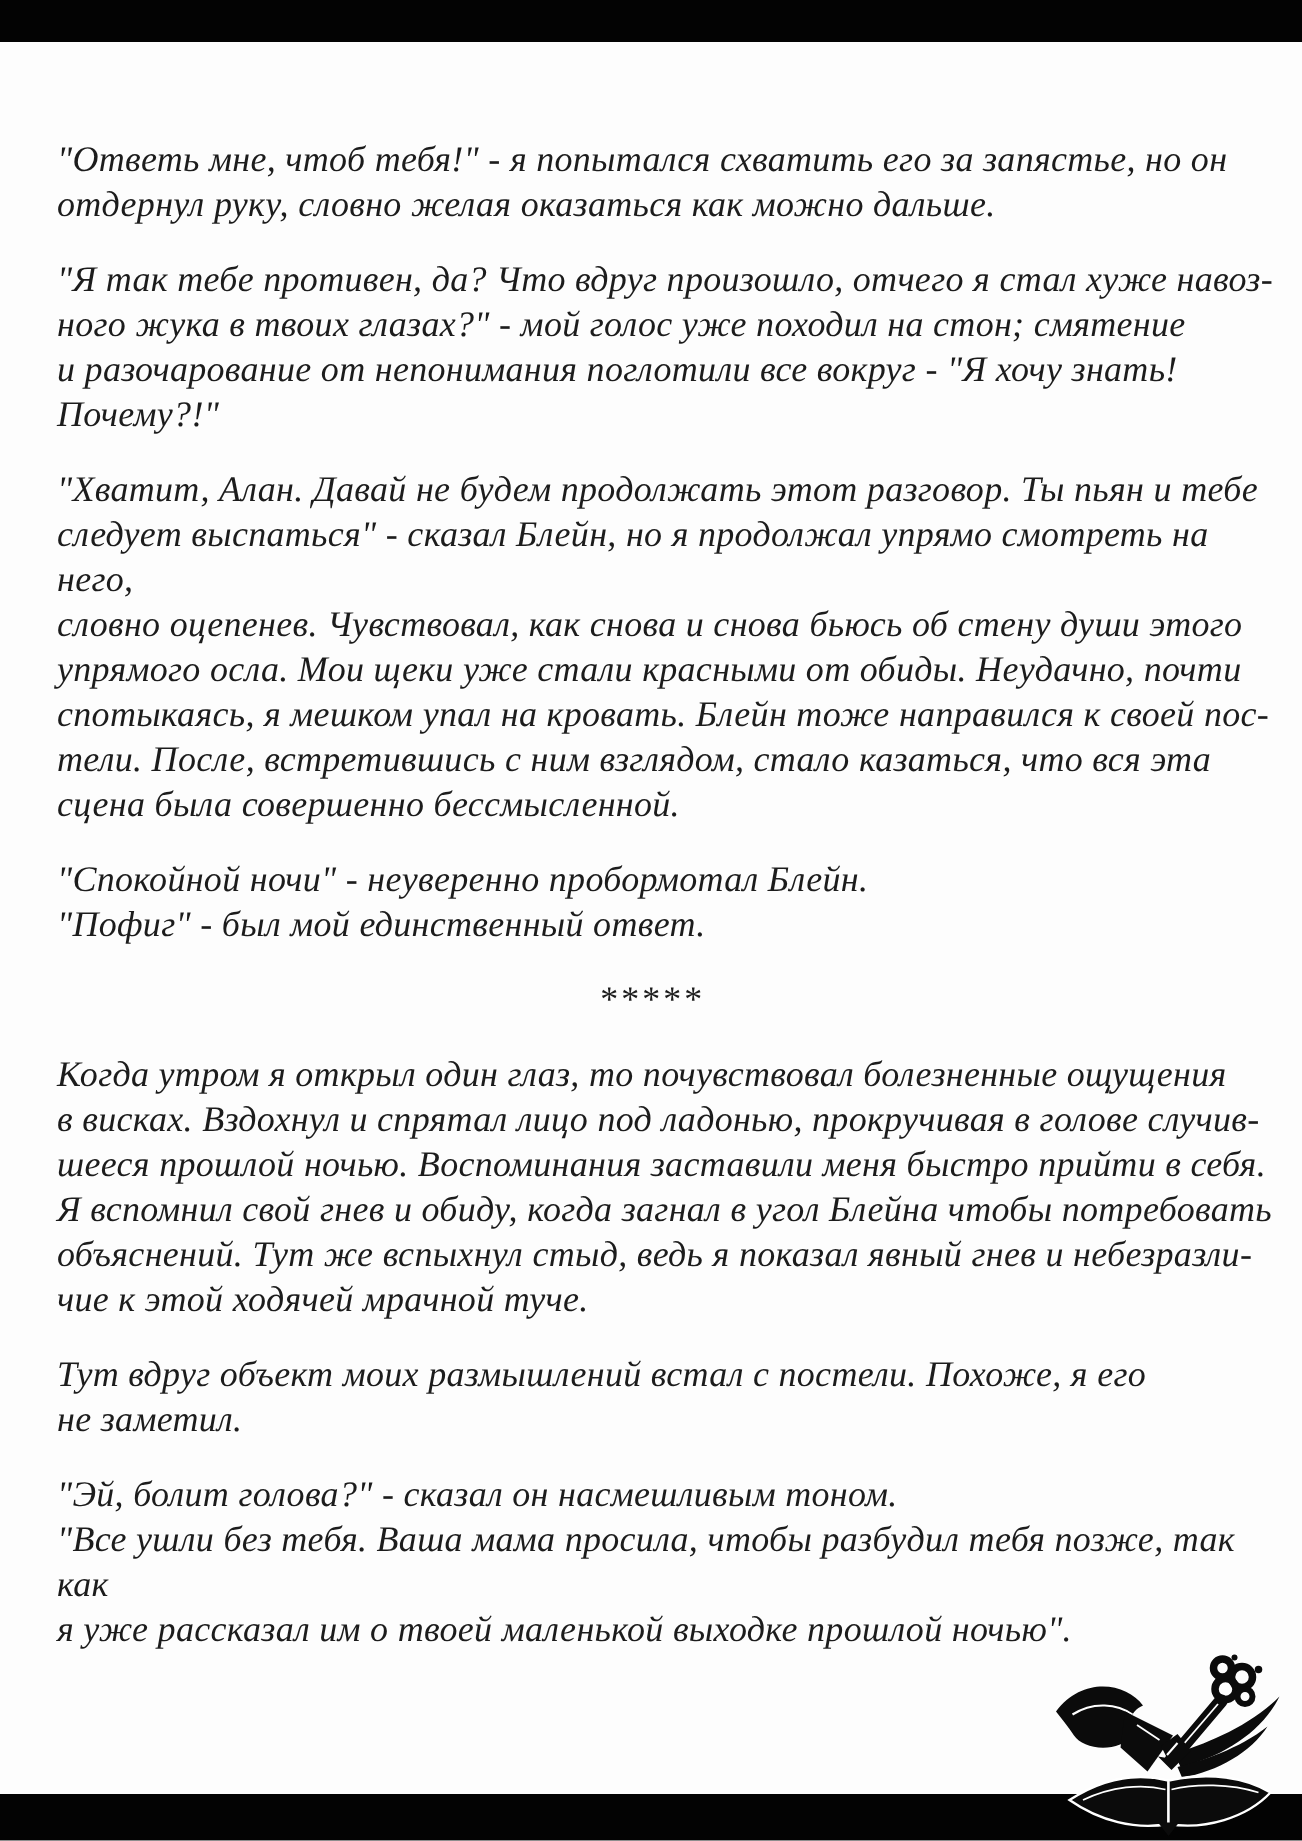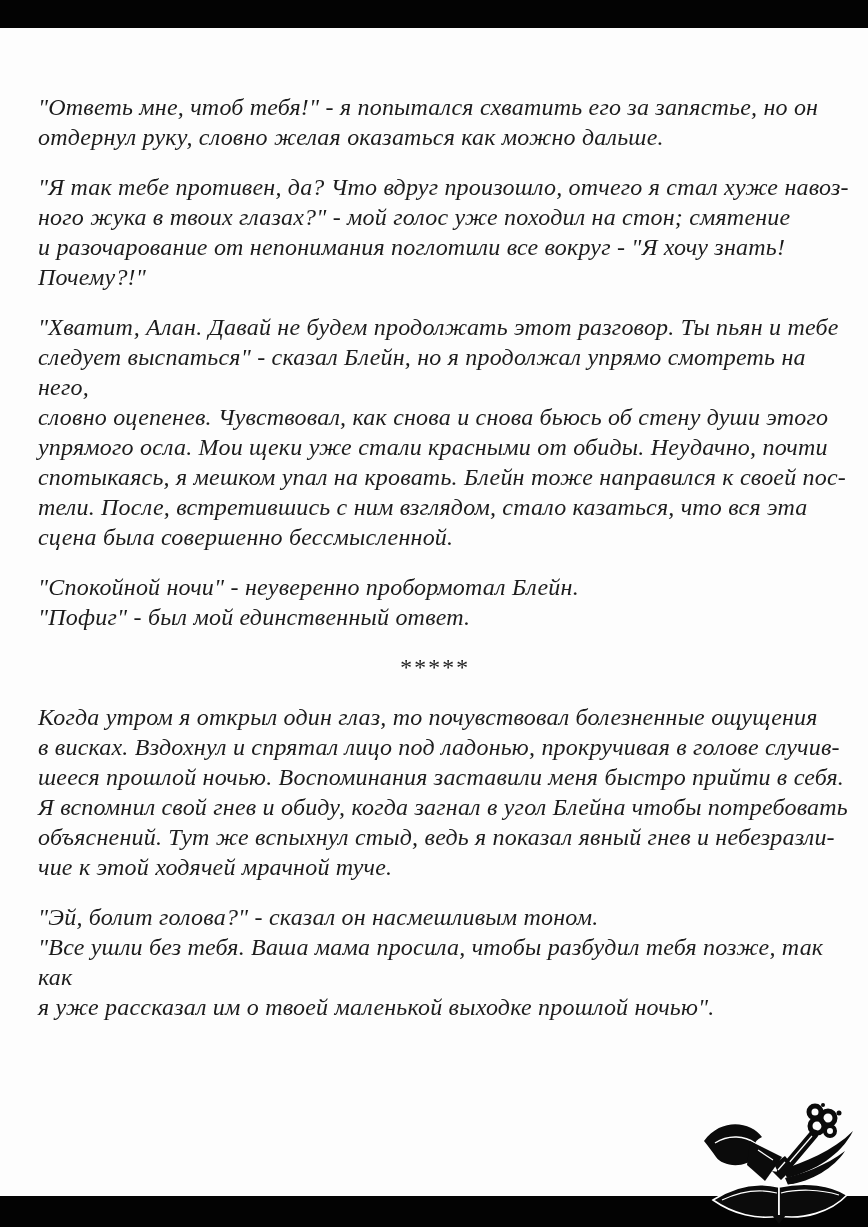--- a/index.html
+++ b/index.html
@@ -73,20 +73,22 @@
 сцена была совершенно бессмысленной.</p>
     <p class="para">"Спокойной ночи" - неуверенно пробормотал Блейн.
 "Пофиг" - был мой единственный ответ.</p>
     <div class="divider">*****</div>
     <p class="para">Когда утром я открыл один глаз, то почувствовал болезненные ощущения
 в висках. Вздохнул и спрятал лицо под ладонью, прокручивая в голове случив-
 шееся прошлой ночью. Воспоминания заставили меня быстро прийти в себя.
 Я вспомнил свой гнев и обиду, когда загнал в угол Блейна чтобы потребовать
 объяснений. Тут же вспыхнул стыд, ведь я показал явный гнев и небезразли-
 чие к этой ходячей мрачной туче.</p>
+    <p class="para">Тут вдруг объект моих размышлений встал с постели. Похоже, я его
+не заметил.</p>
     <p class="para">"Эй, болит голова?" - сказал он насмешливым тоном.
 "Все ушли без тебя. Ваша мама просила, чтобы разбудил тебя позже, так как
 я уже рассказал им о твоей маленькой выходке прошлой ночью".</p>
   </div>
 
   <div class="logo">
     <svg viewBox="0 0 172 126" width="172" height="126" xmlns="http://www.w3.org/2000/svg">
 
       <path d="M160,32 C140,52 110,64 90,70 L94,79 C122,72 148,56 160,32 Z" fill="#0b0b0b"></path>
       <path d="M152,52 C133,67 108,75 92,79 L95,86 C119,82 141,69 152,52 Z" fill="#0b0b0b"></path>

